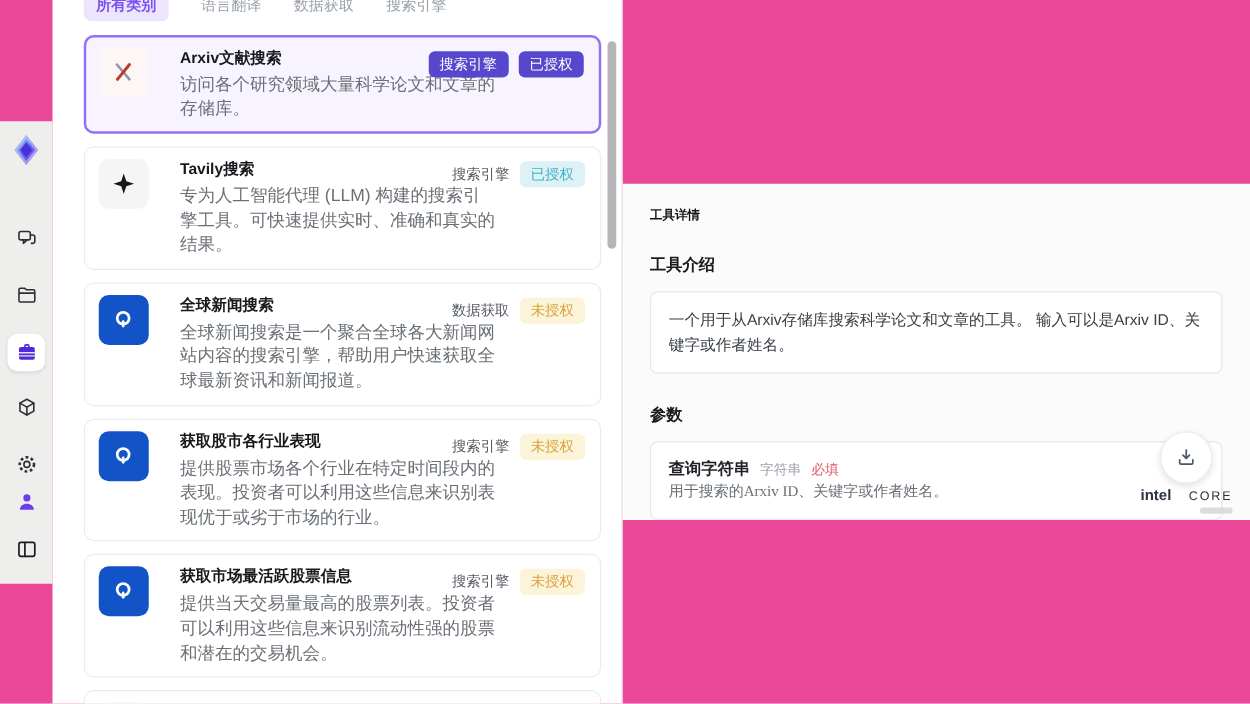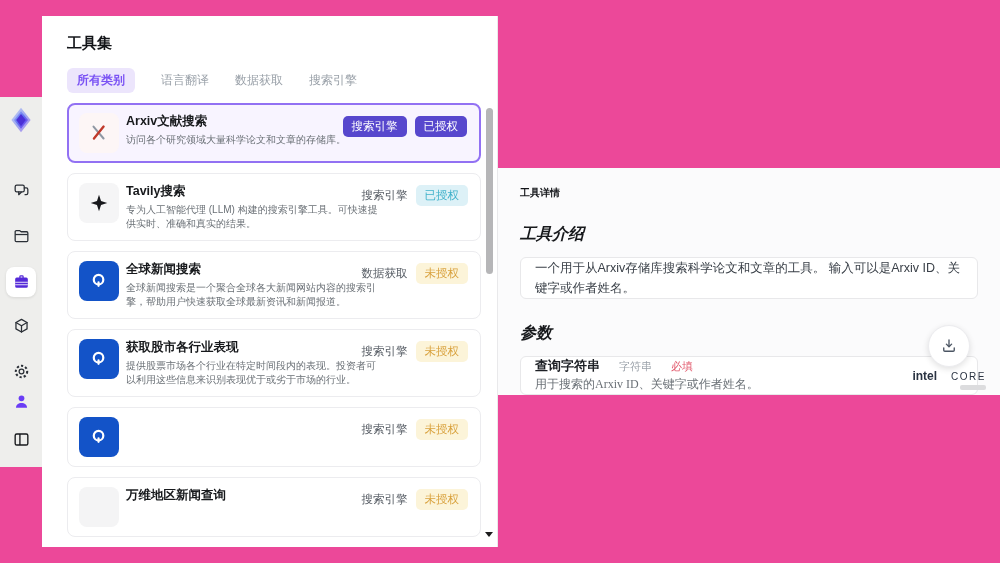--- a/index.html
+++ b/index.html
@@ -20,54 +20,54 @@
 
   
   .list-panel{width:456px;flex:0 0 456px;position:relative;padding:18px 16px 0 25px;
               border-right:1px solid #e9e9eb;background:#fff;overflow:hidden;}
   .page-title{font-size:15px;font-weight:bold;margin:0;color:#121418;}
   .tabs{display:flex;gap:26px;margin-top:16px;font-size:12px;align-items:center;height:22px;}
   .tab{color:#9aa1a9;cursor:pointer;white-space:nowrap;}
   .tab.active{background:#ece5fc;color:#7a52f4;padding:4px 10px;border-radius:6px;font-weight:bold;}
   .tool-list{margin-top:12px;}
   .tool-card{position:relative;border:1px solid #ececef;border-radius:8px;padding:9px 11px;
-             margin-bottom:10px;display:flex;gap:7px;background:#fff;cursor:pointer;}
+             margin-bottom:10px;display:flex;gap:25px;background:#fff;cursor:pointer;}
   .tool-card.selected{border:2px solid #9271f3;background:#f8f4ff;padding:8px 10px;}
   .tool-icon{width:40px;height:40px;border-radius:8px;background:#f4f4f6;flex:0 0 40px;
              display:flex;align-items:center;justify-content:center;}
   .tool-icon svg{width:22px;height:22px;}
   .icon-arxiv{background:#fdf6f6;}
   .icon-bluequery{background:#1353c8;}
   .icon-news{background:#f4f4f5;}
   .icon-tavily{background:#f5f5f6;}
   .tool-body{max-width:252px;min-width:0;}
   .tool-name{font-size:12.5px;font-weight:bold;color:#17191c;line-height:17px;}
-  .tool-desc{font-size:10px;color:#6a7076;line-height:1.4;margin-top:3px;}
+  .tool-desc{font-size:14px;color:#6a7076;line-height:1.4;margin-top:3px;}
   .tool-badges{position:absolute;top:11px;right:12px;display:flex;gap:8px;align-items:center;
                font-size:11.5px;}
   .badge{border-radius:5px;padding:3px 9px;white-space:nowrap;}
   .badge.solid{background:#5747cd;color:#fff;}
   .badge.plain{background:transparent;color:#555b63;padding:3px 0;}
   .badge.cyan{background:#ddf1f7;color:#41b2cb;}
   .badge.yellow{background:#fcf4d9;color:#d9a23f;}
 
   
   .scrollbar{position:absolute;top:88px;right:3px;width:9px;bottom:0;}
   .sb-thumb{position:absolute;top:4px;right:1px;width:7px;height:166px;background:#b6b6b8;border-radius:4px;}
   .sb-caret{position:absolute;bottom:10px;right:1px;width:0;height:0;
             border-left:4px solid transparent;border-right:4px solid transparent;border-top:5px solid #1c1c1c;}
 
   
   .detail-panel{flex:1;background:#fbfbfc;padding:18px 22px 0;position:relative;min-width:0;}
   .detail-title{font-size:10px;font-weight:bold;margin:0;color:#121418;}
-  .section-heading{font-size:16px;font-weight:bold;margin:24px 0 12px;color:#17191c;font-style:italic;}
-  .box{background:#fff;border:1px solid #e8e8ea;border-radius:6px;padding:0 14px;
+  .section-heading{font-size:13px;font-weight:bold;margin:24px 0 12px;color:#17191c;}
+  .box{background:#fff;border:1px solid #e8e8ea;border-radius:6px;padding:12px 14px;
        font-size:12.5px;color:#3a4048;}
   .box p{margin:0;line-height:1.6;}
-  .param-head{display:flex;align-items:baseline;gap:19px;}
+  .param-head{display:flex;align-items:baseline;gap:8px;}
   .p-name{font-size:13px;font-weight:bold;color:#1d2025;}
   .p-type{font-size:11px;color:#9aa1a9;}
   .p-req{font-size:11px;color:#e25a6d;}
   .p-desc{margin:8px 0 0;font-size:12px;color:#6a7076;font-family:Liberation Serif, serif;}
 
   .corner{position:absolute;right:14px;bottom:5px;display:flex;flex-direction:column;
           align-items:center;gap:3px;}
   .dl-btn{width:42px;height:42px;border-radius:50%;background:#fff;border:1px solid #ececef;
           box-shadow:0 2px 6px rgba(0,0,0,.12);display:flex;align-items:center;justify-content:center;
           cursor:pointer;padding:0;}
@@ -222,20 +222,24 @@
     </div>
   </div>
 
   <div class="tool-card">
     <div class="tool-icon icon-bluequery">
             <svg viewBox="0 0 24 24" fill="none">
     <circle cx="11.5" cy="10.5" r="5.2" stroke="#ffffff" stroke-width="2.4"></circle>
     <path d="M11.5 13.5v3.8" stroke="#ffffff" stroke-width="2.4" stroke-linecap="round"></path>
   </svg>
           </div>
+    <div class="tool-body">
+      <div class="tool-name">获取市场最活跃股票信息</div>
+      <div class="tool-desc">提供当天交易量最高的股票列表。投资者可以利用这些信息来识别流动性强的股票和潜在的交易机会。</div>
+    </div>
     <div class="tool-badges">
       <span class="badge badge-cat plain">搜索引擎</span>
       <span class="badge badge-auth yellow">未授权</span>
     </div>
   </div>
 
   <div class="tool-card">
     <div class="tool-icon icon-news"></div>
     <div class="tool-body">
       <div class="tool-name">万维地区新闻查询</div>

